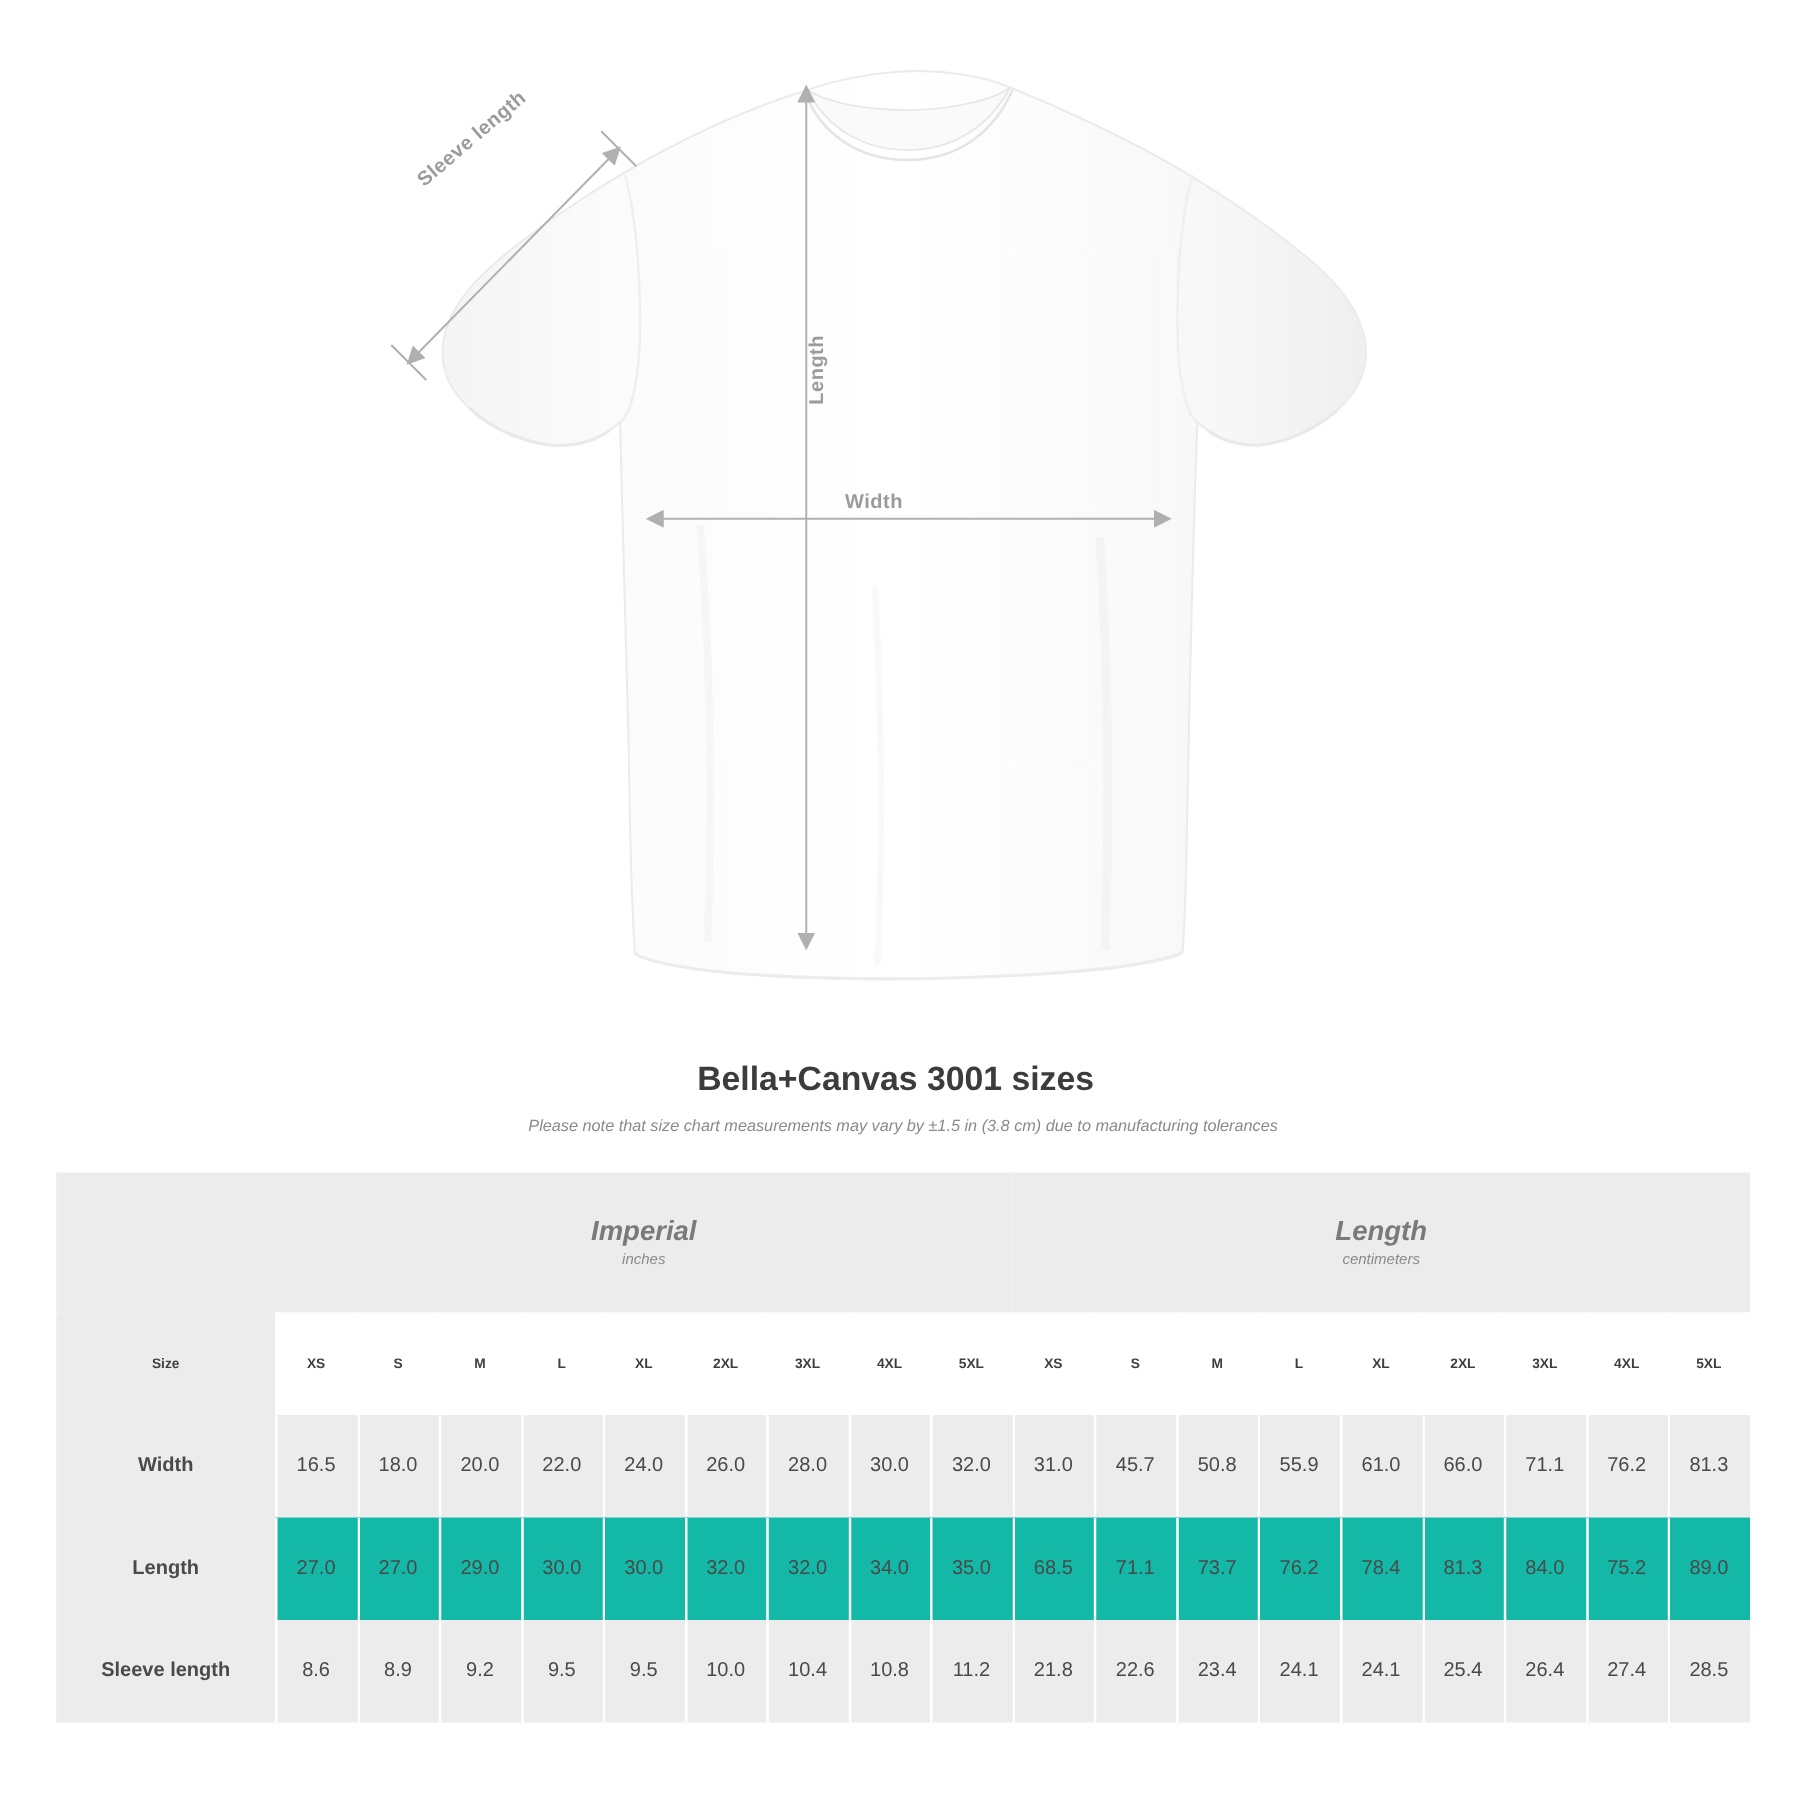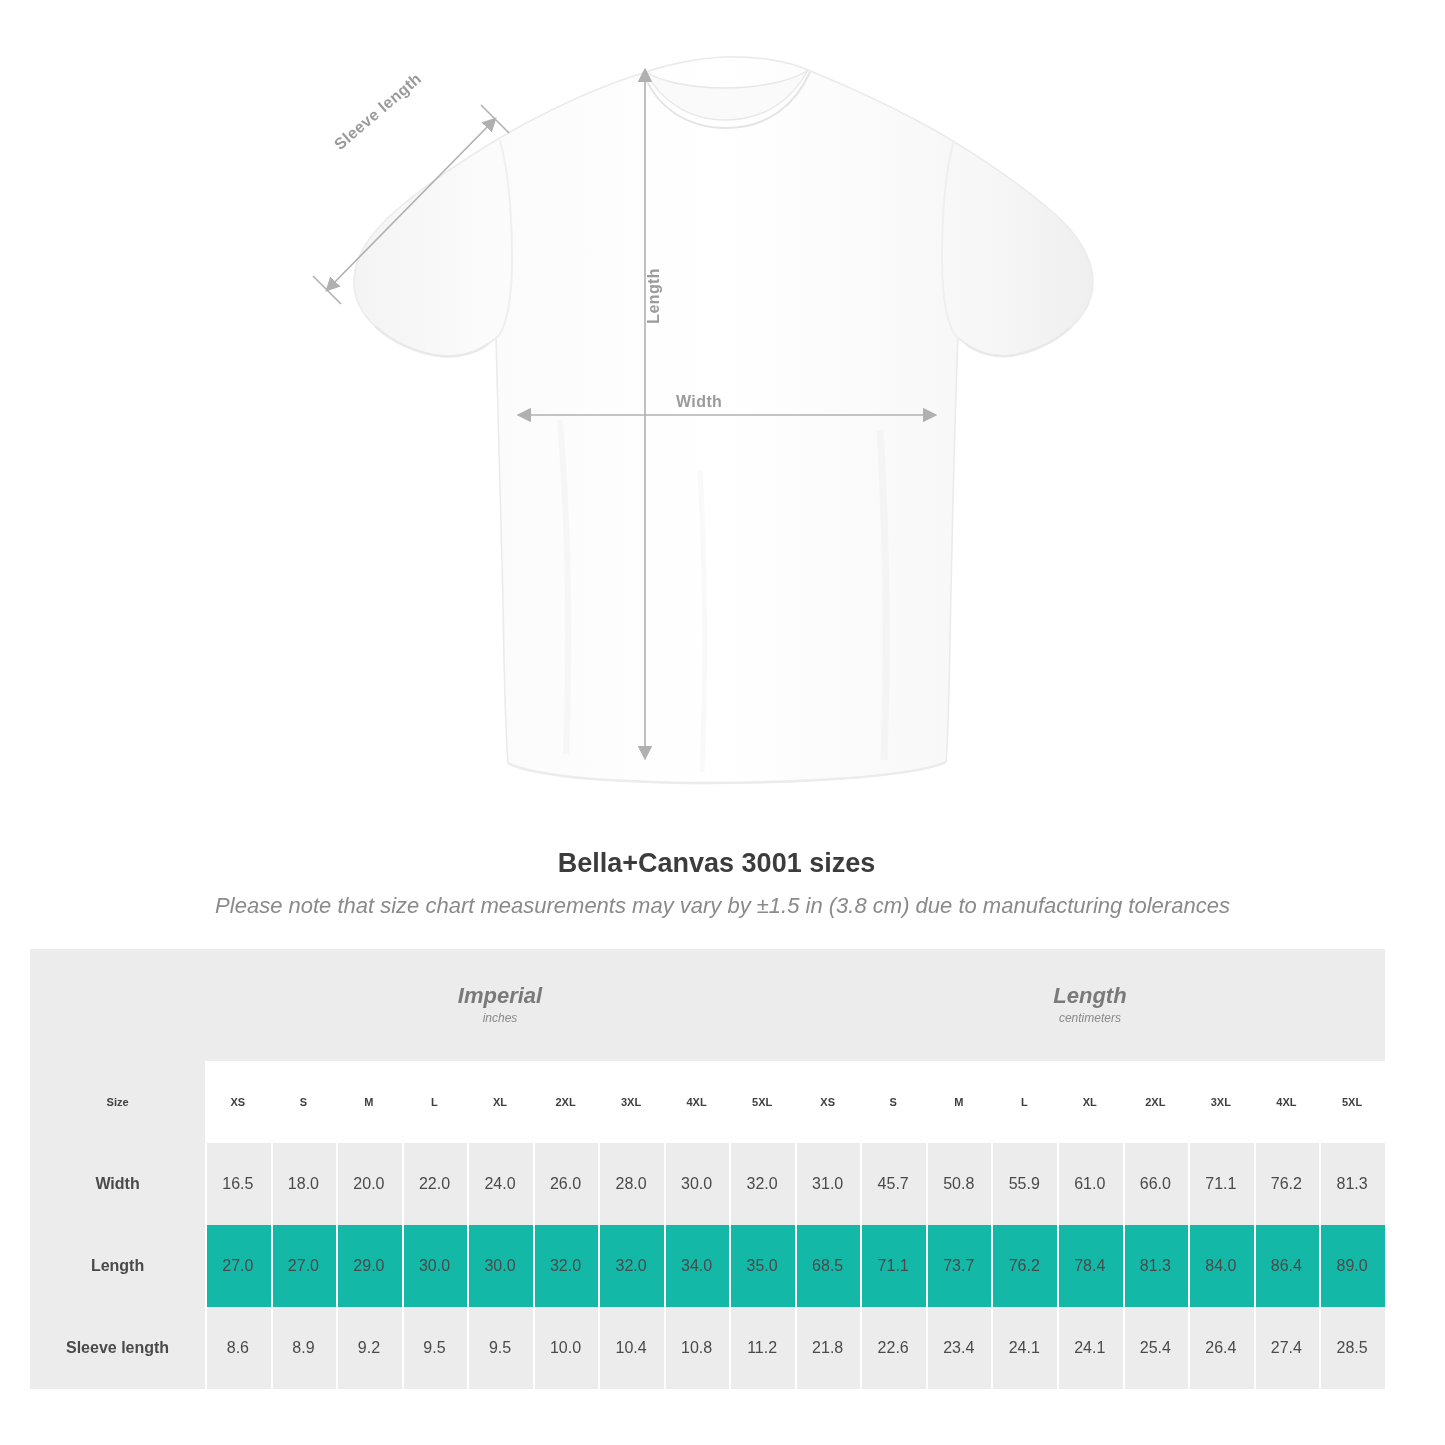--- a/index.html
+++ b/index.html
@@ -56,29 +56,29 @@
     text-align: center;
     margin-top: 18px;
   }
   .chart-title {
     font-size: 27px;
     font-weight: bold;
     color: #3c3c3c;
     margin: 0 12px 14px 0;
   }
   .chart-note {
-    font-size: 22px;
+    font-size: 13px;
     font-style: italic;
     color: #8a8a8a;
     margin: 0;
   }
 
   
   .table-wrap {
-    margin: 30px 45px 0 30px;
+    margin: 30px 45px 0 45px;
     width: 1355px;
   }
   table.size-table {
     border-collapse: collapse;
     width: 100%;
     table-layout: fixed;
   }
   table.size-table td,
   table.size-table th {
     text-align: center;
@@ -302,21 +302,21 @@
         <td class="cell-sep">32.0</td>
         <td class="cell-sep">34.0</td>
         <td class="cell-sep">35.0</td>
         <td class="cell-sep">68.5</td>
         <td class="cell-sep">71.1</td>
         <td class="cell-sep">73.7</td>
         <td class="cell-sep">76.2</td>
         <td class="cell-sep">78.4</td>
         <td class="cell-sep">81.3</td>
         <td class="cell-sep">84.0</td>
-        <td class="cell-sep">86.4</td>
+        <td class="cell-sep">75.2</td>
         <td class="cell-sep">89.0</td>
       </tr>
 
       <tr class="r-sleeve">
         <td class="row-head">Sleeve length</td>
         <td class="cell-sep">8.6</td>
         <td class="cell-sep">8.9</td>
         <td class="cell-sep">9.2</td>
         <td class="cell-sep">9.5</td>
         <td class="cell-sep">9.5</td>

